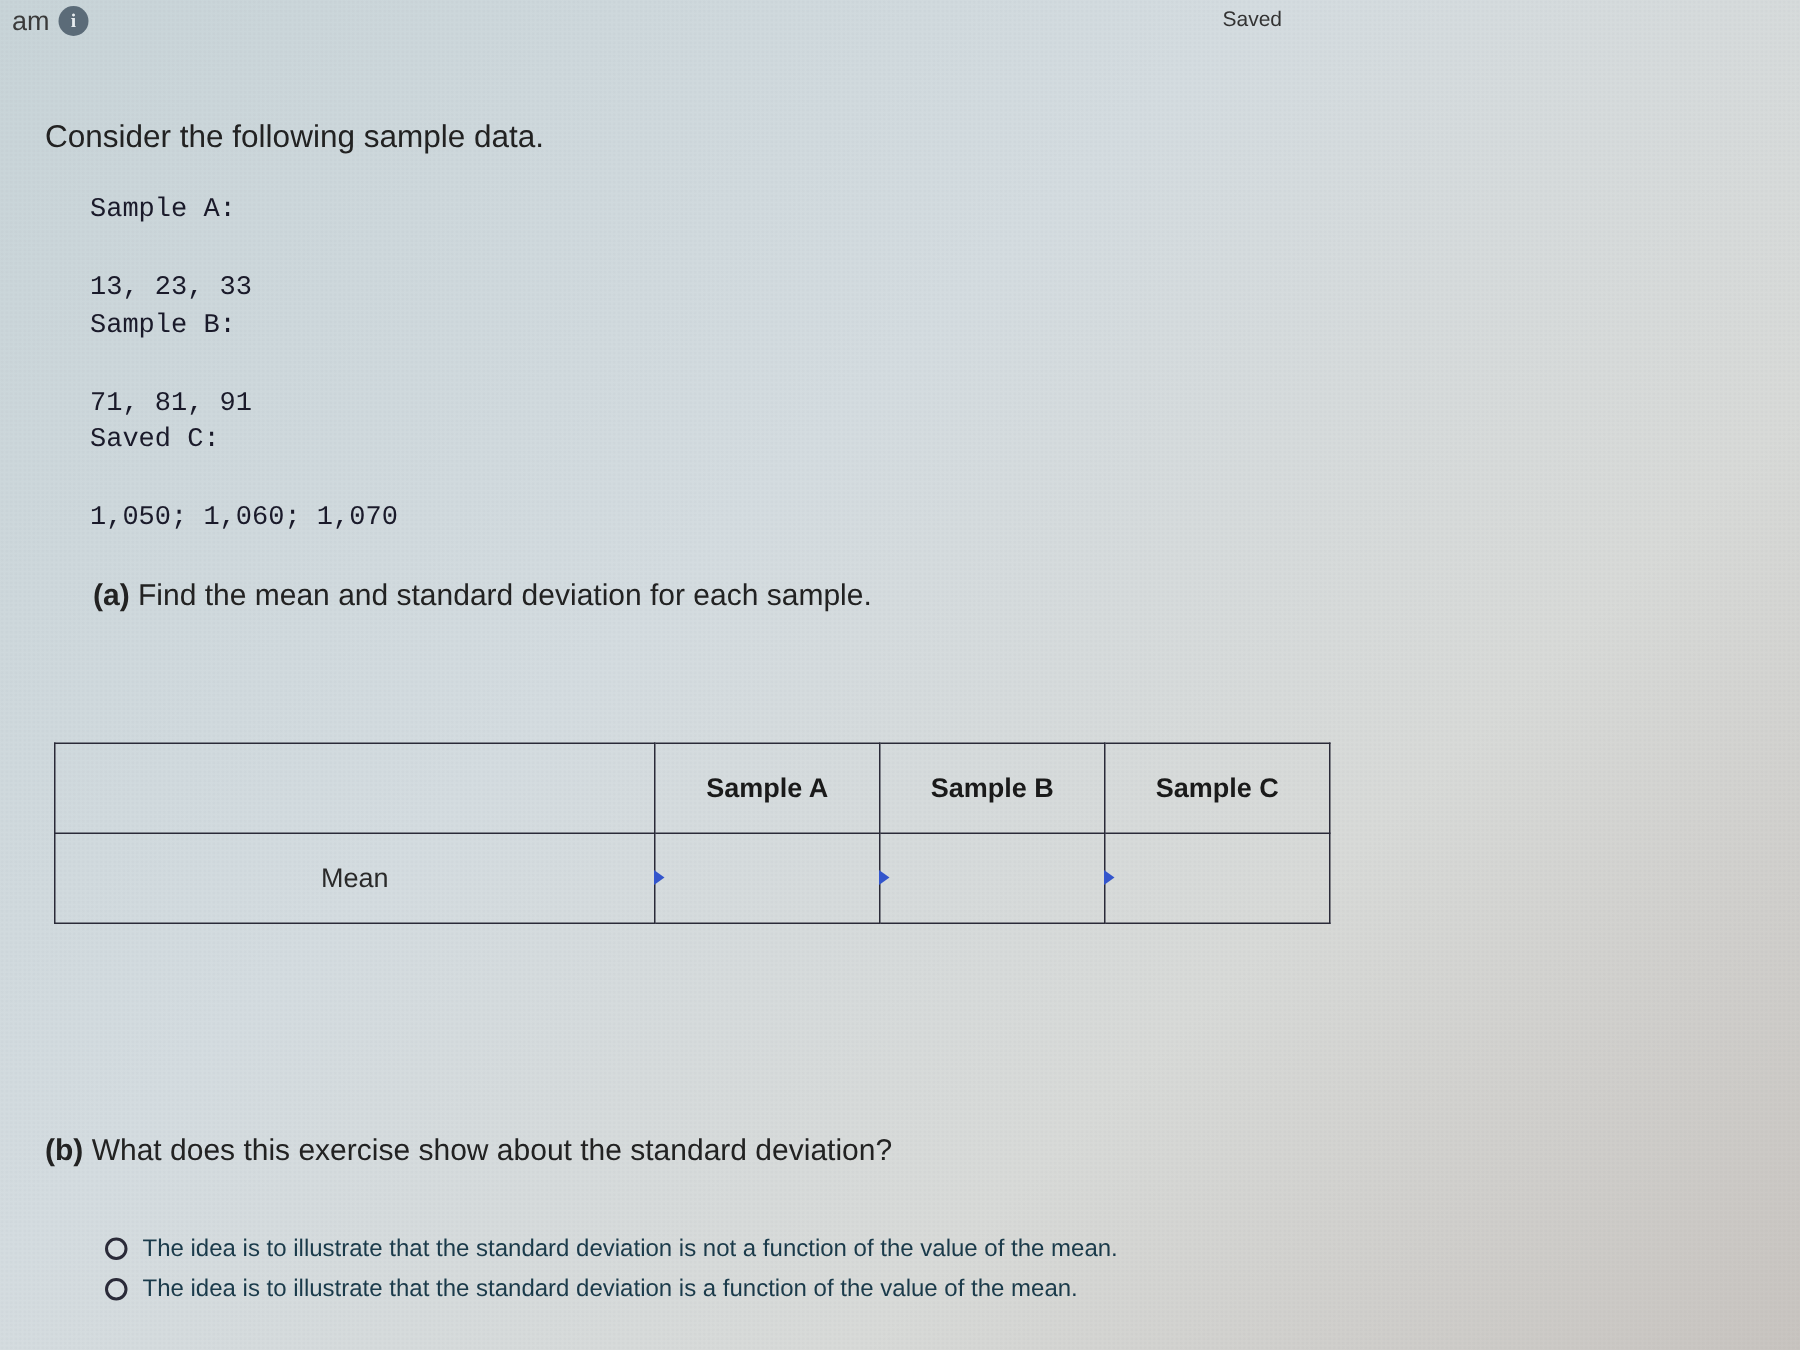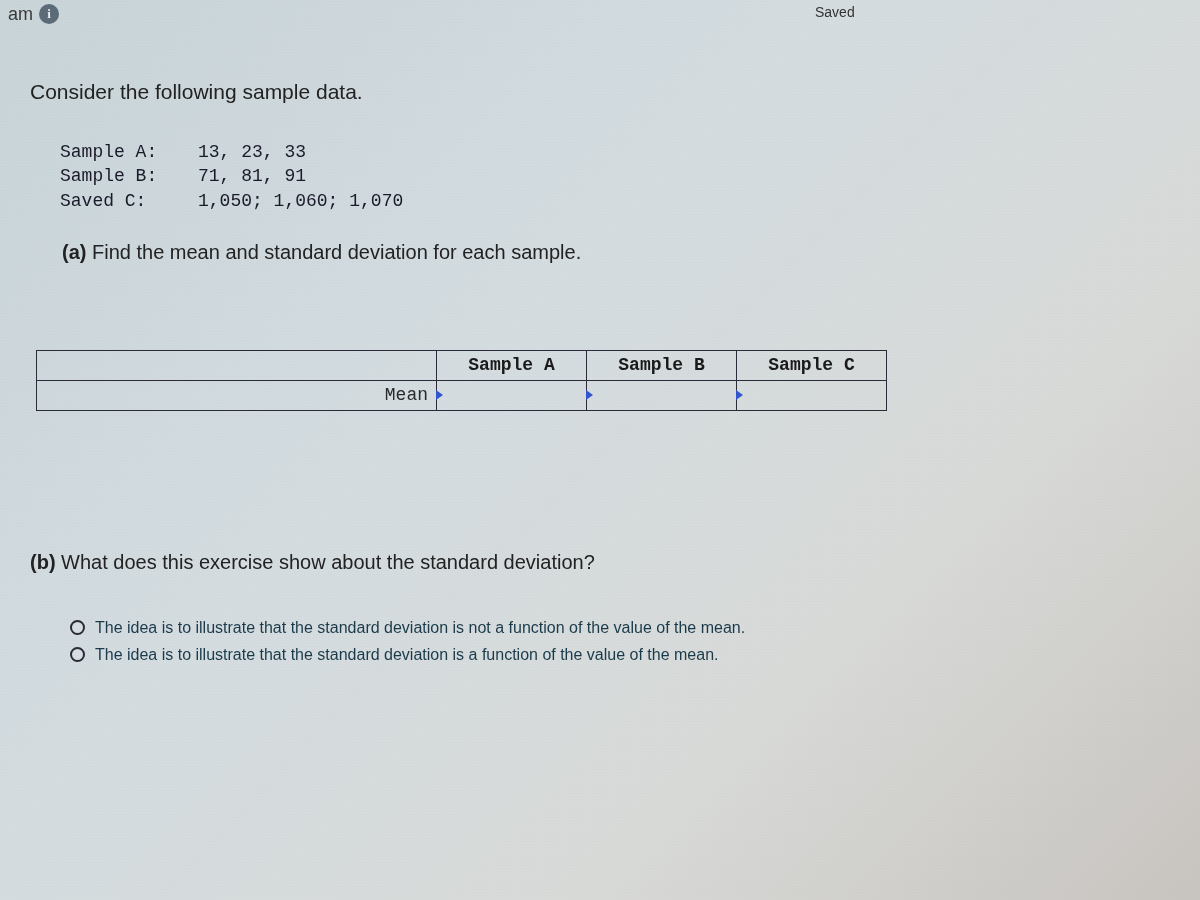--- a/index.html
+++ b/index.html
@@ -48,67 +48,66 @@
     font-size: 14px;
     color: #333;
   }
   .content {
     position: absolute;
     top: 80px; left: 30px; right: 30px;
   }
   .intro {
     font-size: 21px;
     color: #222;
-    margin-bottom: 36px;
+    margin-bottom: 24px;
   }
   .mono-block {
     margin-left: 30px;
     font-family: "Courier New", monospace;
     font-size: 18px;
     line-height: 1.35;
     color: #1a1a2a;
     margin-bottom: 28px;
   }
-  .mono-row { display: flex; gap: 28px; }
+  .mono-row { display: flex; gap: 28px; flex-direction: column; }
   .mono-label { min-width: 110px; }
   .part-a, .part-b {
     font-size: 20px;
     color: #222;
   }
   .part-a { margin-bottom: 86px; margin-left: 32px; }
   .part-b { margin-top: 140px; margin-bottom: 40px; }
   .bold { font-weight: bold; }
   .answer-table {
     border-collapse: collapse;
     margin-left: 6px;
   }
   .answer-table td, .answer-table th {
     border: 1px solid #2a2a38;
-    padding: 4px 8px;
+    padding: 19px 8px;
     font-size: 18px;
     font-weight: normal;
     background: rgba(255,255,255,0.02);
-    font-family: Liberation Mono, monospace;
   }
   .answer-table thead td.col-head {
     text-align: center;
     font-weight: bold;
     font-style: normal;
     color: #1a1a1a;
     width: 150px;
     height: 30px;
   }
   .answer-table thead td.corner {
     width: 400px; height: 30px;
     border-top: 1px solid #2a2a38;
     border-left: 1px solid #2a2a38;
   }
   .answer-table tbody td.row-label {
     width: 400px;
-    text-align: right;
+    text-align: center;
   }
   .answer-table tbody td.input-cell {
     width: 150px; height: 30px;
     position: relative;
   }
   .input-cell .marker {
     position: absolute;
     left: -1px; top: 50%; transform: translateY(-50%);
     width: 0; height: 0;
     border-top: 5px solid transparent;

